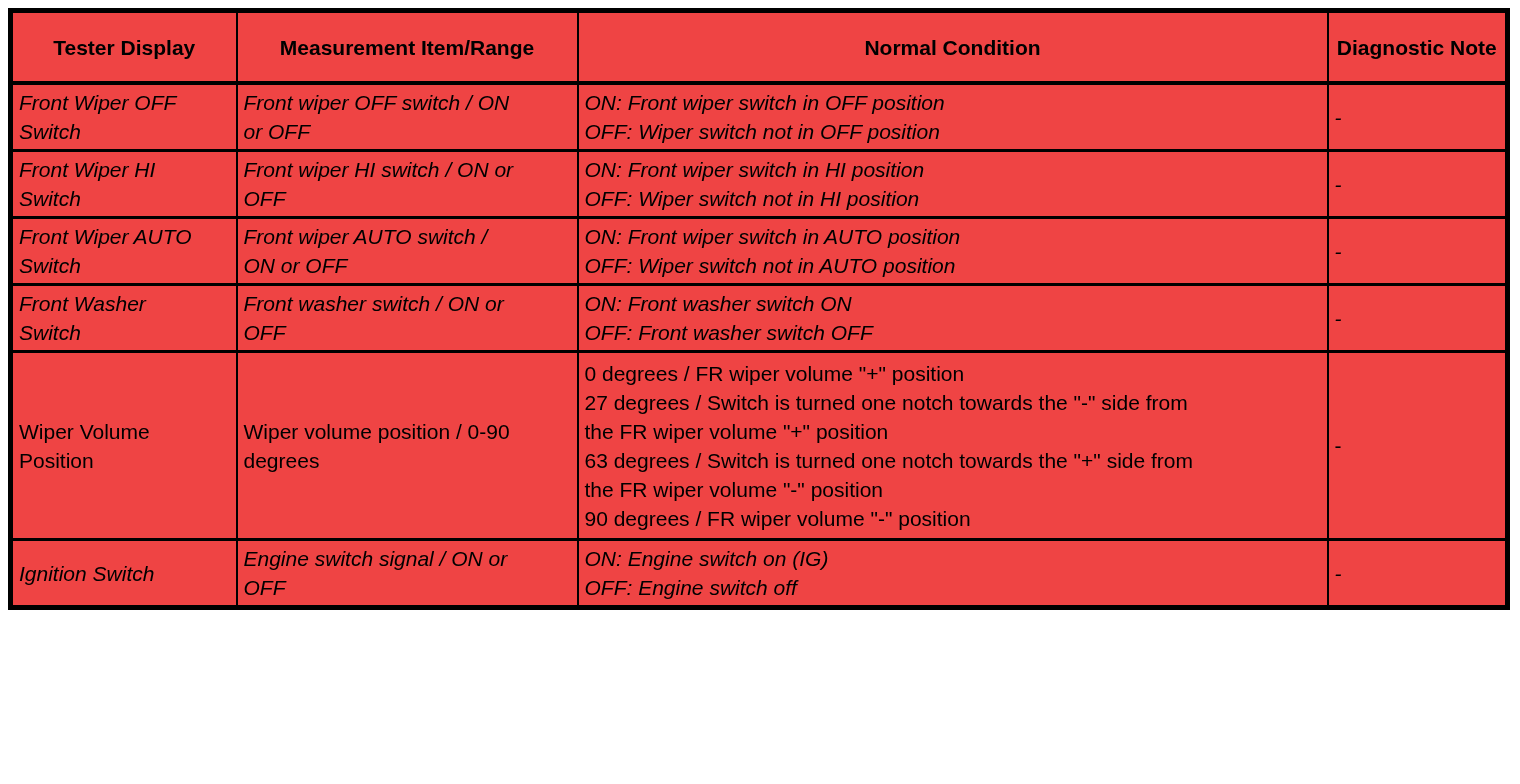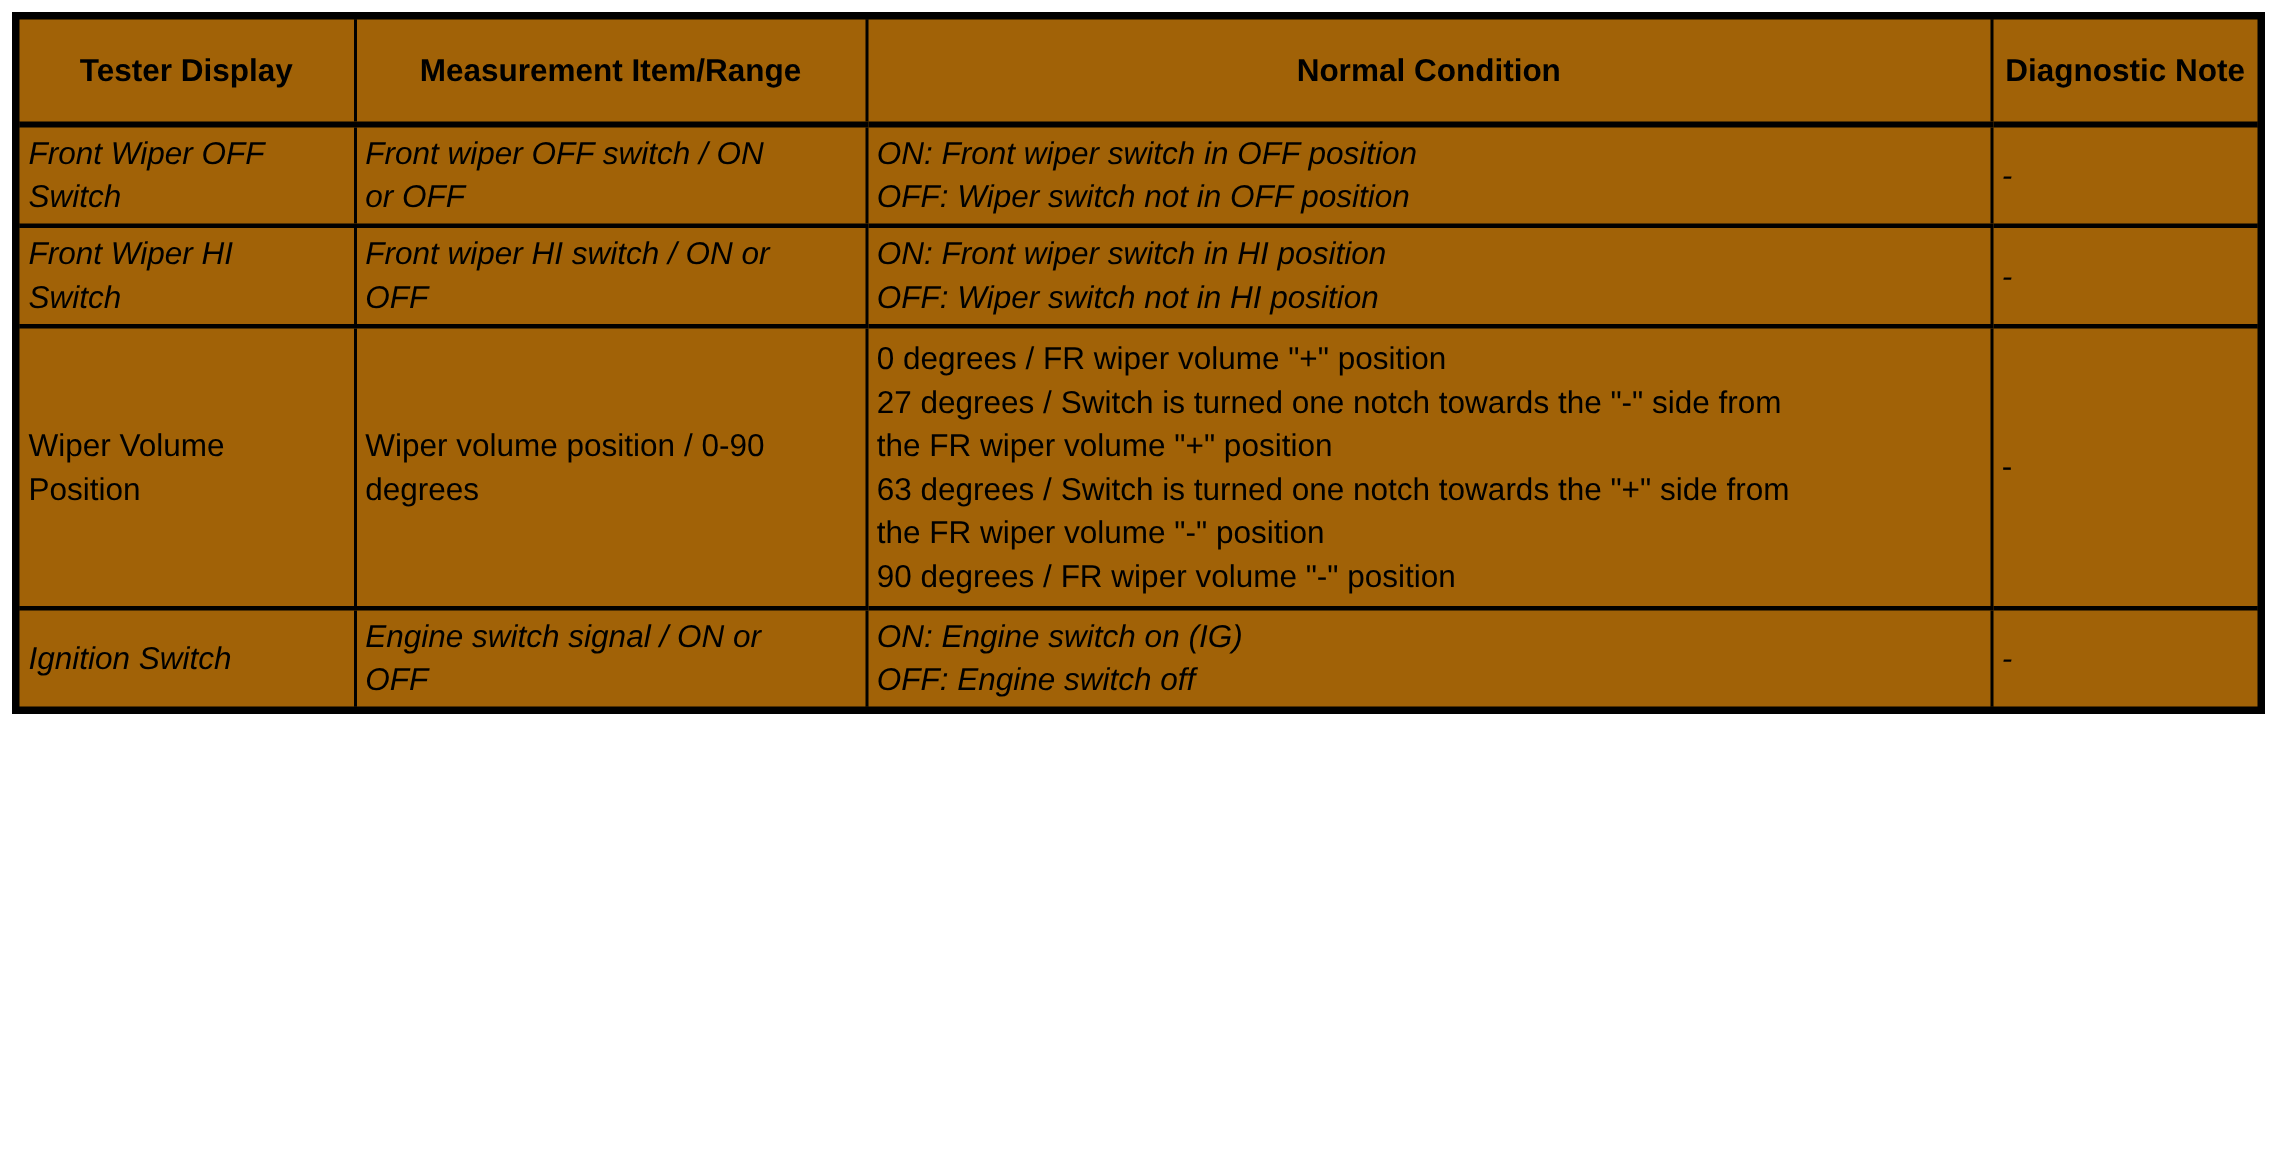--- a/index.html
+++ b/index.html
@@ -12,21 +12,21 @@
     color: #000000;
   }
   .table-wrap {
     padding: 8px 0 0 8px;
   }
   table.diag-table {
     border-collapse: collapse;
     table-layout: fixed;
     width: 1497px;
     border: 5px solid #000000;
-    background: #a16207;
+    background: #ef4444;
   }
   table.diag-table th,
   table.diag-table td {
     border: 2px solid #000000;
     padding: 3px 6px;
     font-size: 21px;
     line-height: 29px;
     vertical-align: middle;
     white-space: pre-line;
     overflow: hidden;
@@ -78,20 +78,38 @@
       </tr>
       <tr class="row-std">
         <td>Front Wiper HI
 Switch</td>
         <td>Front wiper HI switch / ON or
 OFF</td>
         <td>ON: Front wiper switch in HI position
 OFF: Wiper switch not in HI position</td>
         <td class="note-cell">-</td>
       </tr>
+      <tr class="row-std">
+        <td>Front Wiper AUTO
+Switch</td>
+        <td>Front wiper AUTO switch /
+ON or OFF</td>
+        <td>ON: Front wiper switch in AUTO position
+OFF: Wiper switch not in AUTO position</td>
+        <td class="note-cell">-</td>
+      </tr>
+      <tr class="row-std">
+        <td>Front Washer
+Switch</td>
+        <td>Front washer switch / ON or
+OFF</td>
+        <td>ON: Front washer switch ON
+OFF: Front washer switch OFF</td>
+        <td class="note-cell">-</td>
+      </tr>
       <tr class="row-tall">
         <td>Wiper Volume
 Position</td>
         <td>Wiper volume position / 0-90
 degrees</td>
         <td>0 degrees / FR wiper volume "+" position
 27 degrees / Switch is turned one notch towards the "-" side from
 the FR wiper volume "+" position
 63 degrees / Switch is turned one notch towards the "+" side from
 the FR wiper volume "-" position

